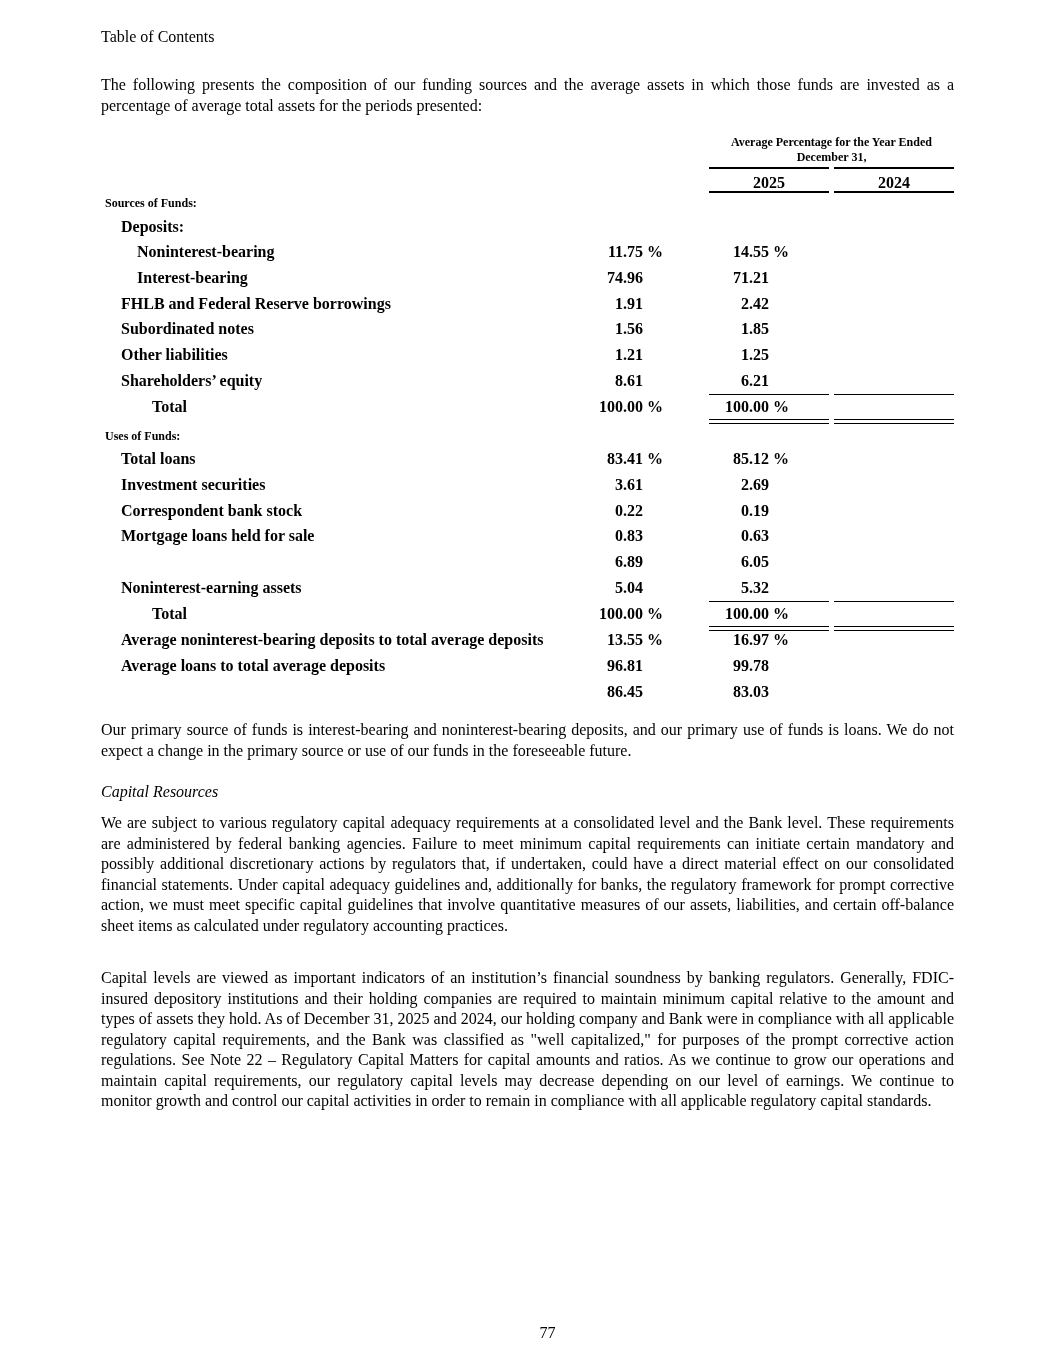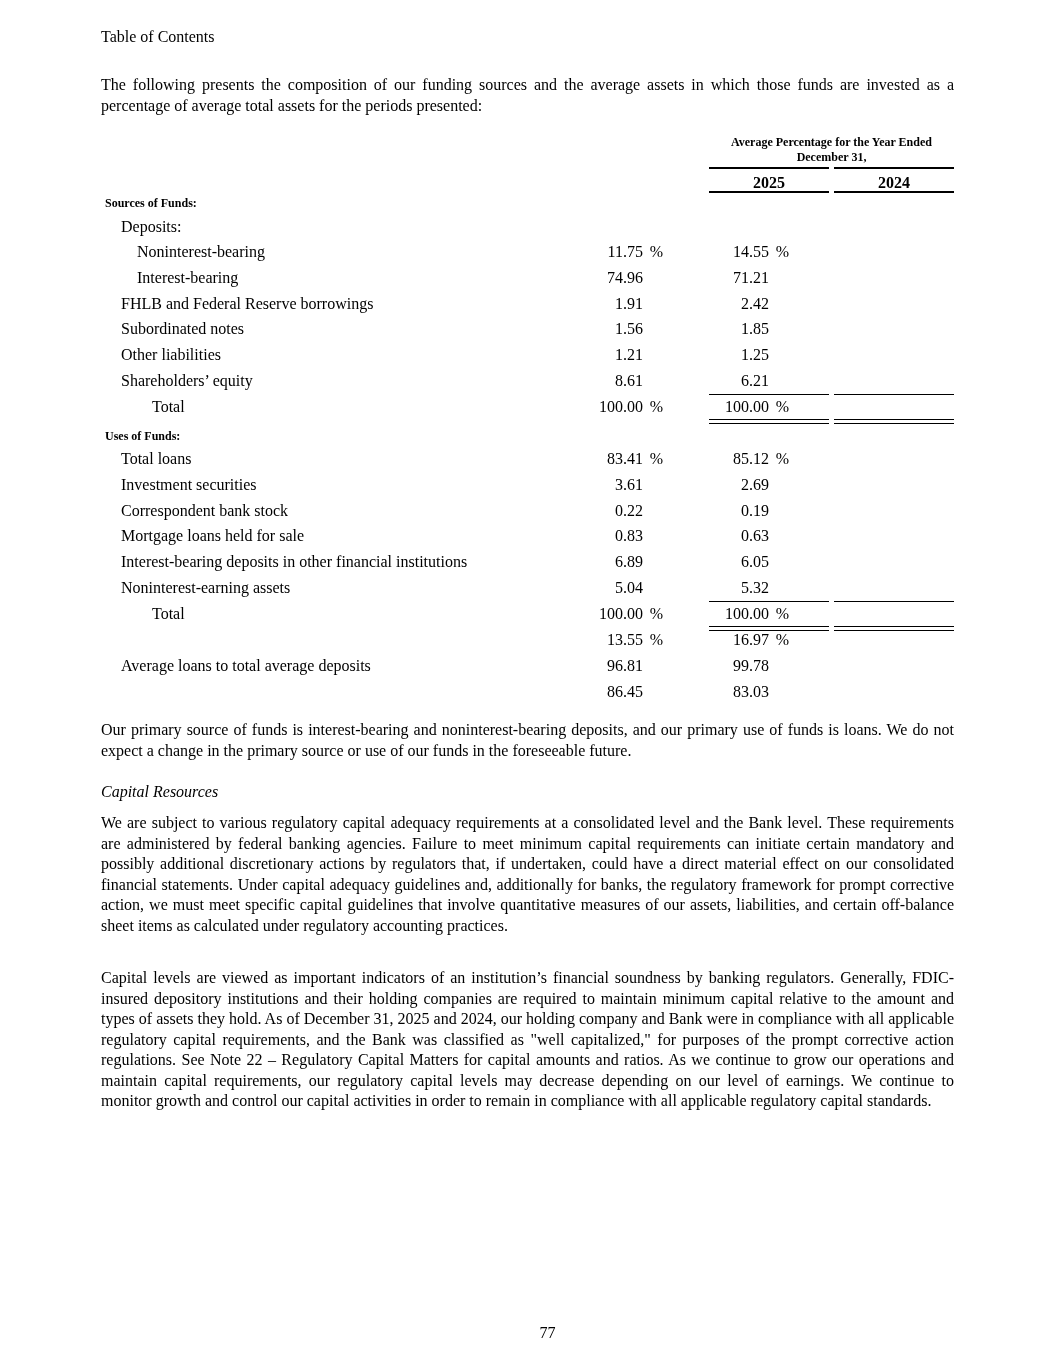--- a/index.html
+++ b/index.html
@@ -6,21 +6,21 @@
     body {
       width: 1055px; height: 1365px; position: relative; overflow: hidden;
       font-family: "Liberation Serif", serif; color: #000; font-size: 16px;
     }
     .toc { position: absolute; left: 101px; top: 28px; font-size: 16px; }
     .intro { position: absolute; left: 101px; top: 74px; width: 853px; line-height: 21px; text-align: justify; }
     .hdr-title { position: absolute; left: 709px; top: 135px; width: 245px; text-align: center; font-weight: bold; font-size: 12px; line-height: 15px; }
     .hdr-line { position: absolute; height: 0; border-top: 2px solid #000; }
     .yr { position: absolute; top: 174px; width: 120px; text-align: center; font-weight: bold; font-size: 16px; }
     .sec { position: absolute; left: 105px; font-weight: bold; font-size: 12px; }
-    .row { position: absolute; left: 0; width: 890px; height: 22px; }
+    .row { position: absolute; left: 0; width: 890px; height: 22px; font-weight: bold; }
     .row .lbl { position: absolute; top: 0; white-space: nowrap; }
     .row .v { position: absolute; top: 0; white-space: pre; }
     .l1 { left: 121px; } .l2 { left: 137px; } .lt { left: 152px; }
     .c1 { right: 227px; } .c2 { right: 101px; }
     .pct { display: inline-block; width: 20px; text-align: right; }
     .nopct { display: inline-block; width: 20px; }
     .single { position: absolute; height: 0; border-top: 1.5px solid #000; }
     .double { position: absolute; height: 3px; border-top: 1.5px solid #000; border-bottom: 1.5px solid #000; }
     .para { position: absolute; left: 101px; width: 853px; line-height: 20.5px; text-align: justify; }
     .italic { font-style: italic; }
@@ -105,21 +105,20 @@
       <span class="lbl l1">Correspondent bank stock</span>
       <span class="v c1"><span>0.22</span><span class="nopct"></span></span>
       <span class="v c2"><span>0.19</span><span class="nopct"></span></span>
     </div>
     <div class="row" style="top: 527.4px;">
       <span class="lbl l1">Mortgage loans held for sale</span>
       <span class="v c1"><span>0.83</span><span class="nopct"></span></span>
       <span class="v c2"><span>0.63</span><span class="nopct"></span></span>
     </div>
     <div class="row" style="top: 553.2px;">
-      <span class="lbl l1">Interest-bearing deposits in other financial institutions</span>
       <span class="v c1"><span>6.89</span><span class="nopct"></span></span>
       <span class="v c2"><span>6.05</span><span class="nopct"></span></span>
     </div>
     <div class="row" style="top: 579px;">
       <span class="lbl l1">Noninterest-earning assets</span>
       <span class="v c1"><span>5.04</span><span class="nopct"></span></span>
       <span class="v c2"><span>5.32</span><span class="nopct"></span></span>
     </div>
     <div class="row" style="top: 604.8px;">
       <span class="lbl lt">Total</span>
@@ -128,20 +127,21 @@
     </div>
   </div>
 
 <div class="single" style="left:709px;top:601px;width:120px;"></div>
 <div class="single" style="left:834px;top:601px;width:120px;"></div>
 <div class="double" style="left:709px;top:626px;width:120px;"></div>
 <div class="double" style="left:834px;top:626px;width:120px;"></div>
 
 <div id="ratio-rows">
     <div class="row" style="top: 631px;">
+      <span class="lbl l1">Average noninterest-bearing deposits to total average deposits</span>
       <span class="v c1"><span>13.55</span><span class="pct">%</span></span>
       <span class="v c2"><span>16.97</span><span class="pct">%</span></span>
     </div>
     <div class="row" style="top: 656.8px;">
       <span class="lbl l1">Average loans to total average deposits</span>
       <span class="v c1"><span>96.81</span><span class="nopct"></span></span>
       <span class="v c2"><span>99.78</span><span class="nopct"></span></span>
     </div>
     <div class="row" style="top: 682.6px;">
       <span class="v c1"><span>86.45</span><span class="nopct"></span></span>

